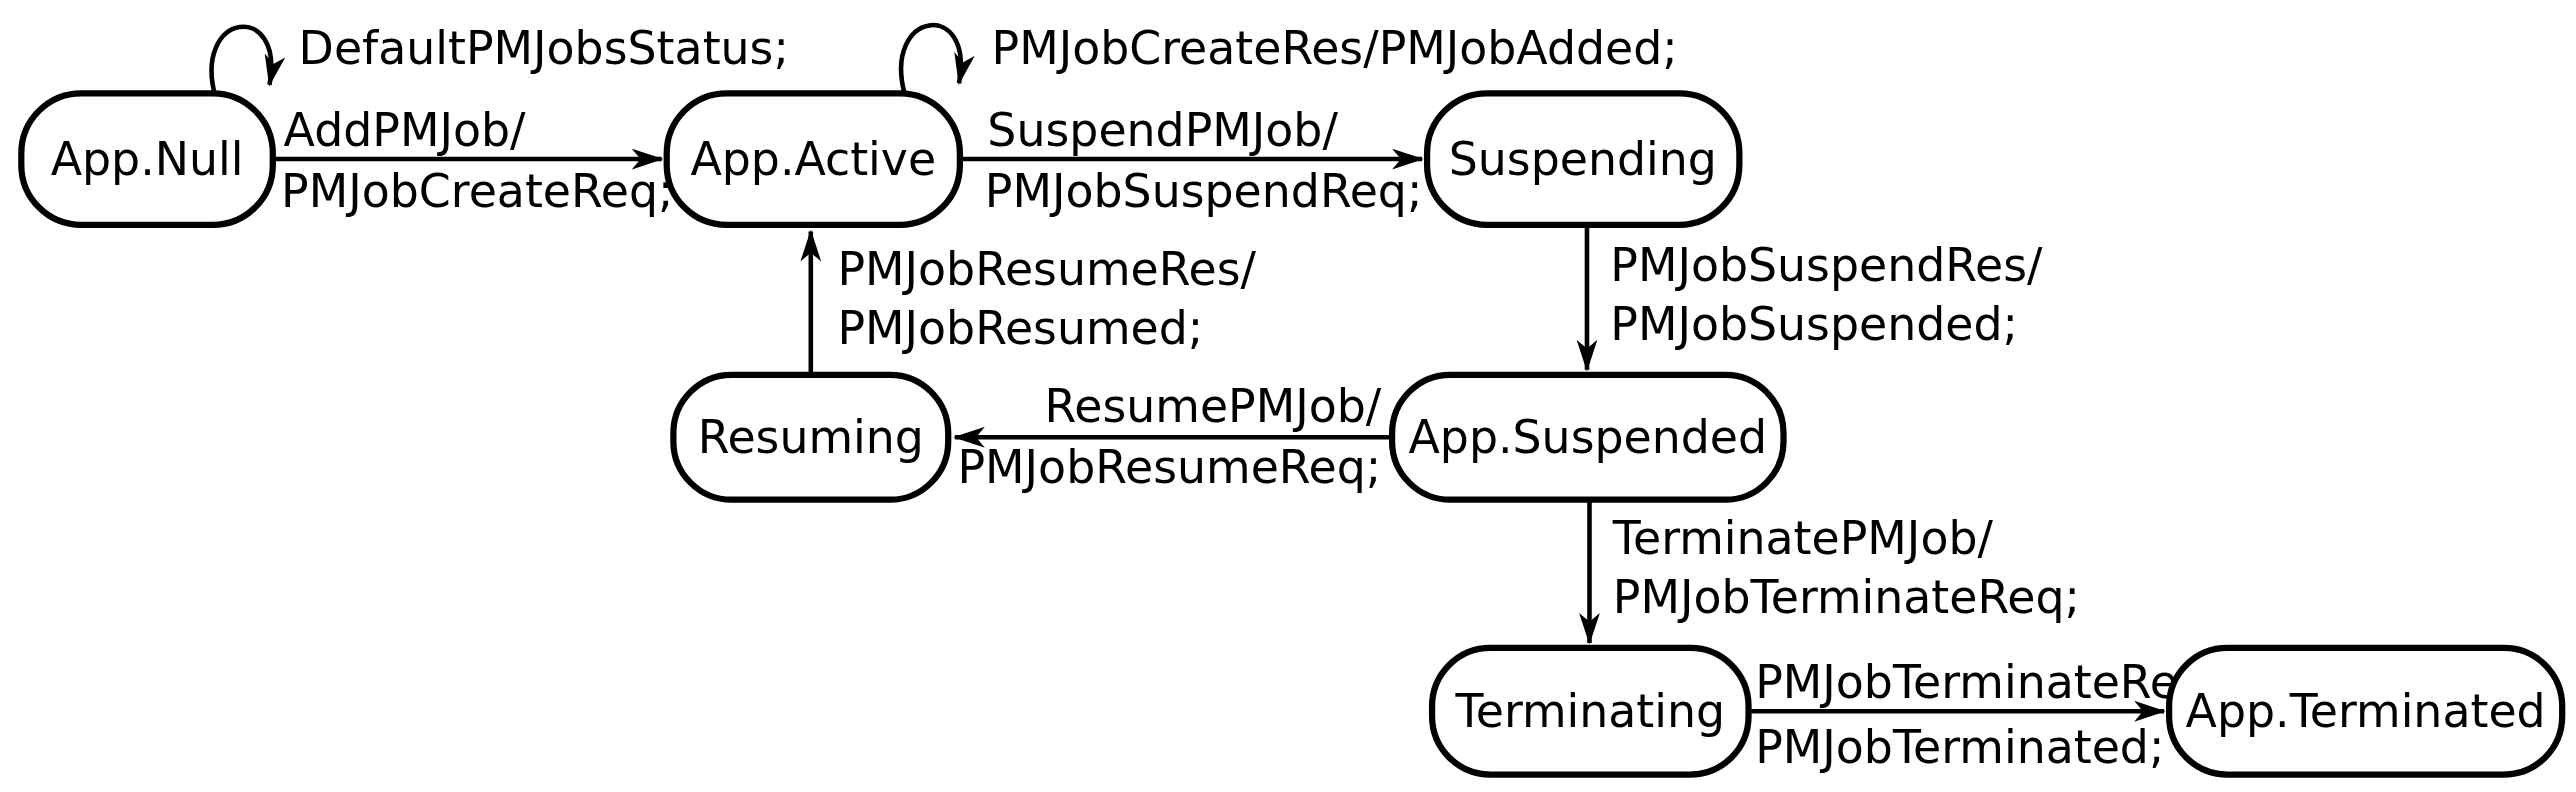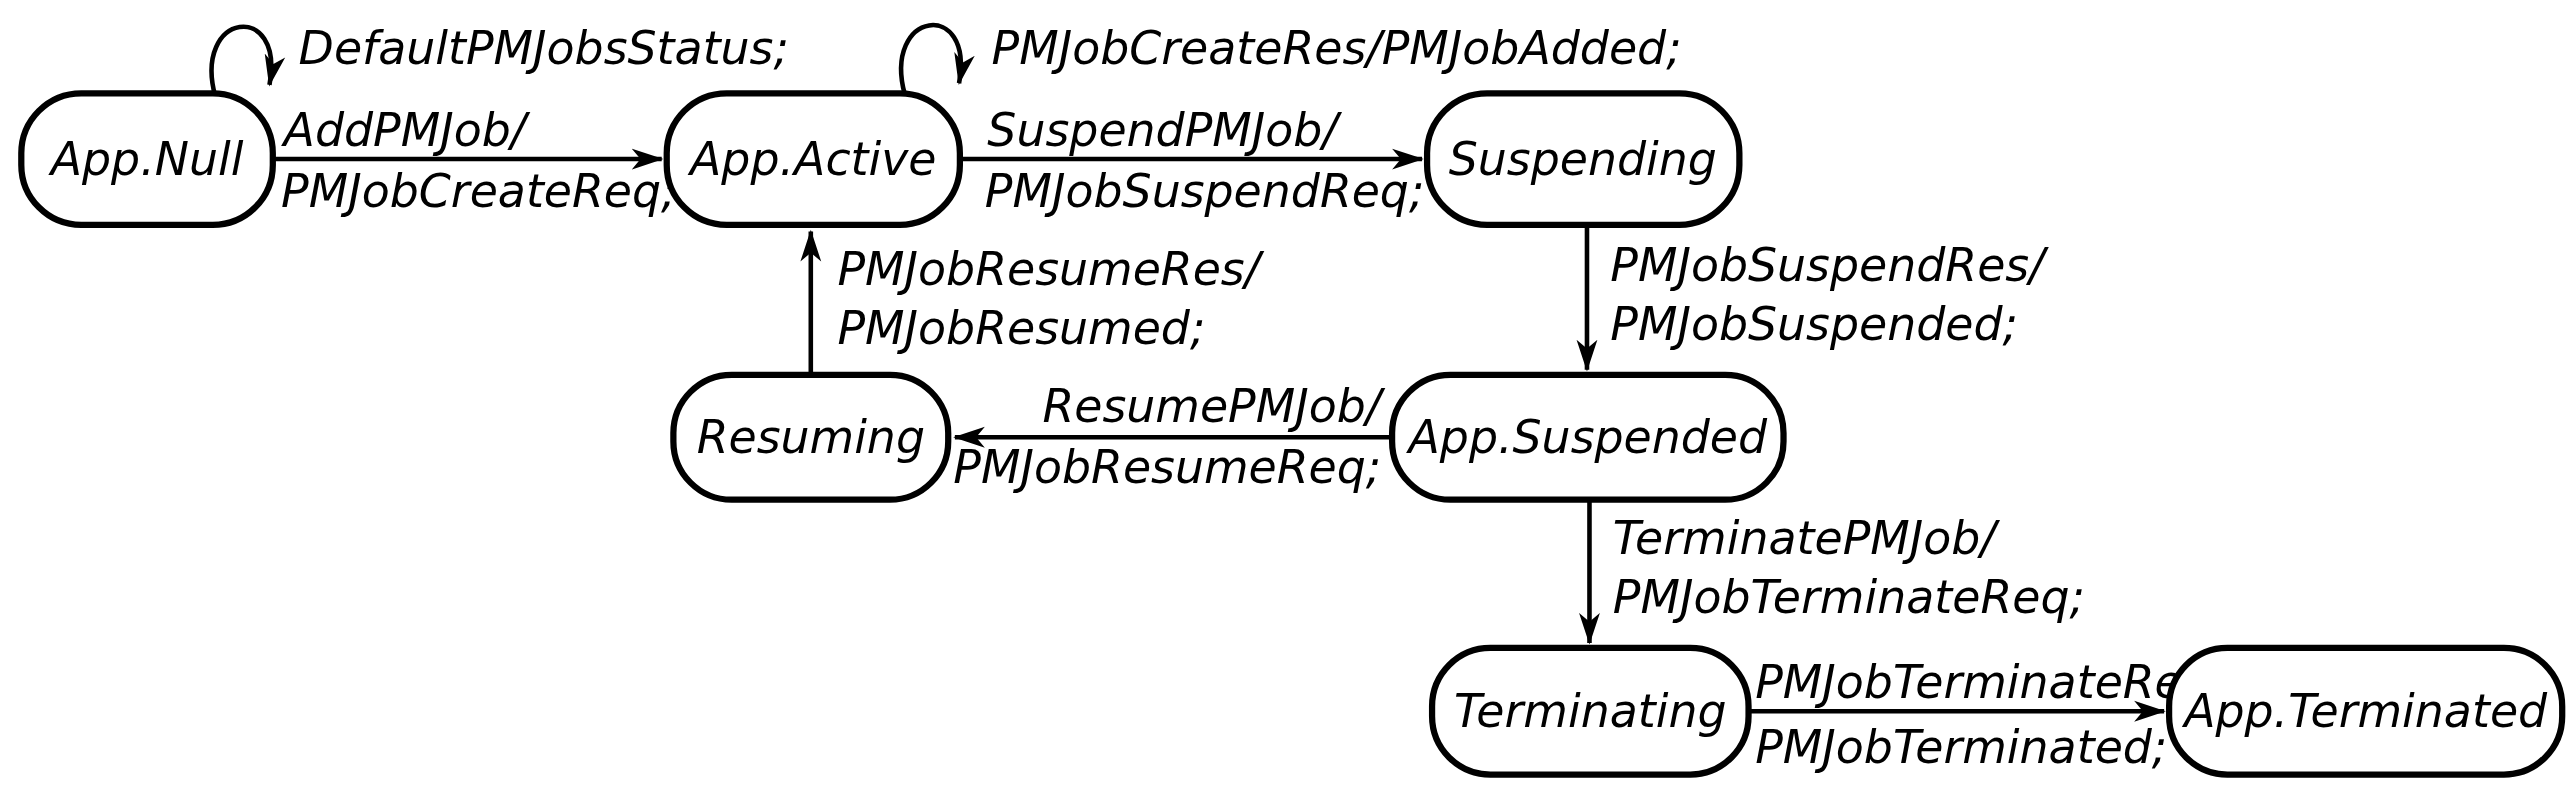--- a/index.html
+++ b/index.html
@@ -6,21 +6,20 @@
     margin: 0;
     padding: 0;
     background: #ffffff;
   }
   .canvas {
     position: relative;
     width: 2576px;
     height: 792px;
     background: #ffffff;
     overflow: hidden;
-    font-style: italic;
   }
   svg {
     display: block;
     width: 2576px;
     height: 792px;
   }
   .state-shape {
     fill: #ffffff;
     stroke: #000000;
     stroke-width: 7.5;

